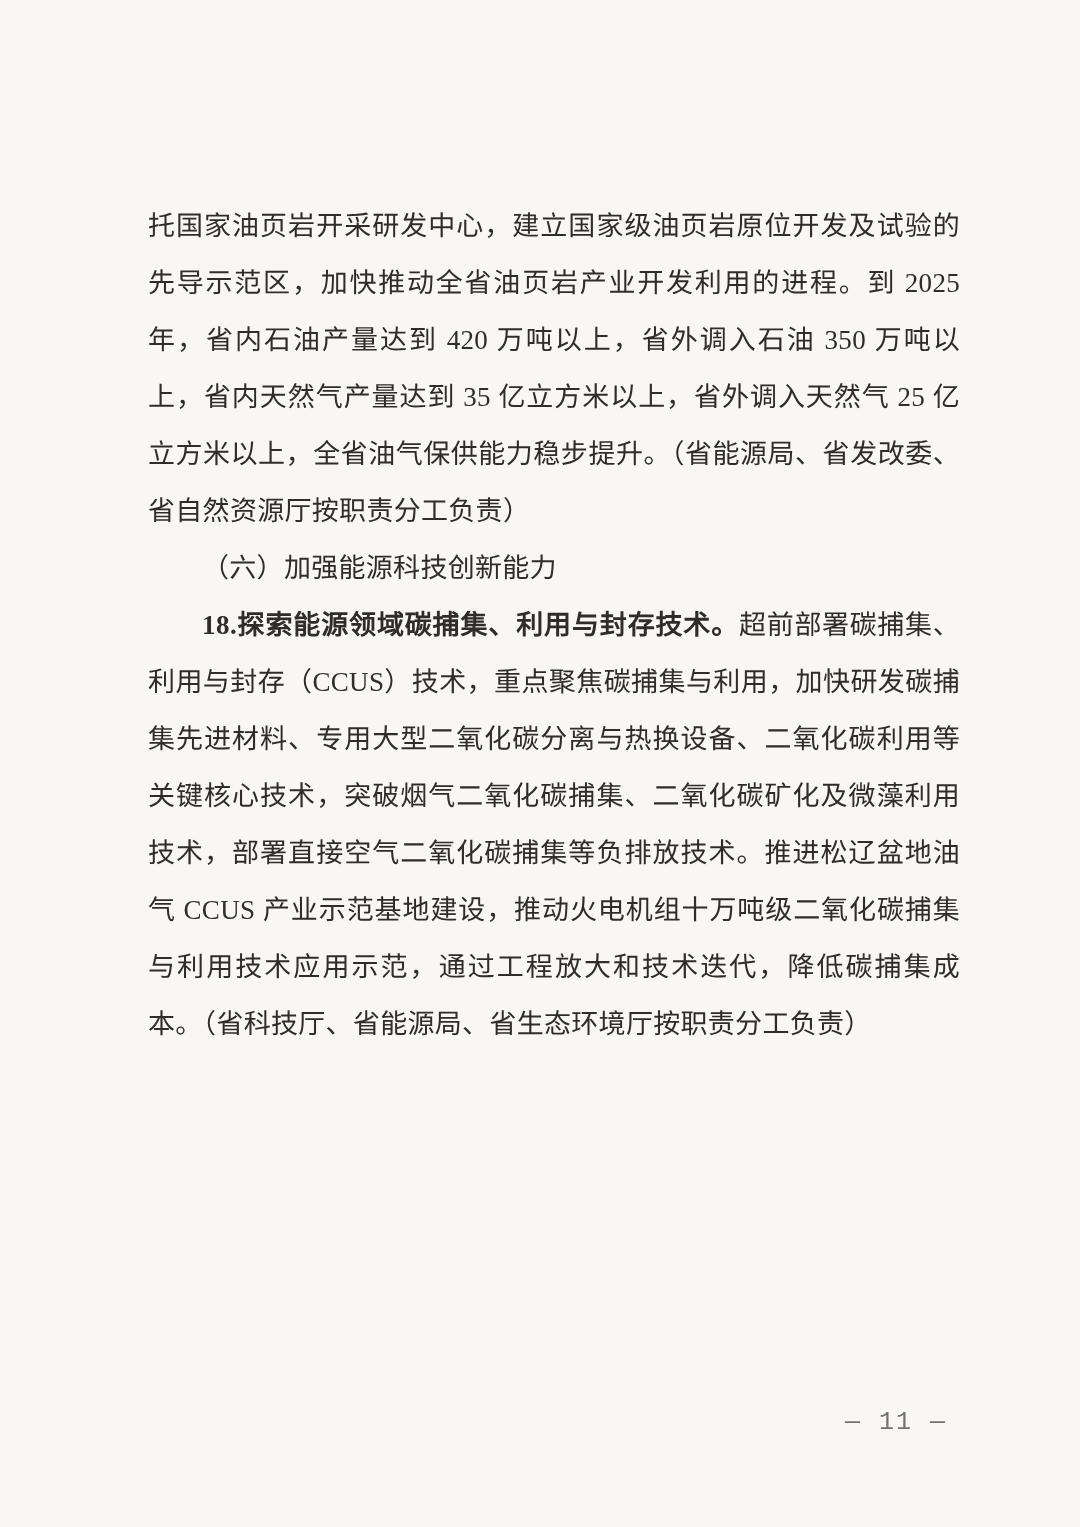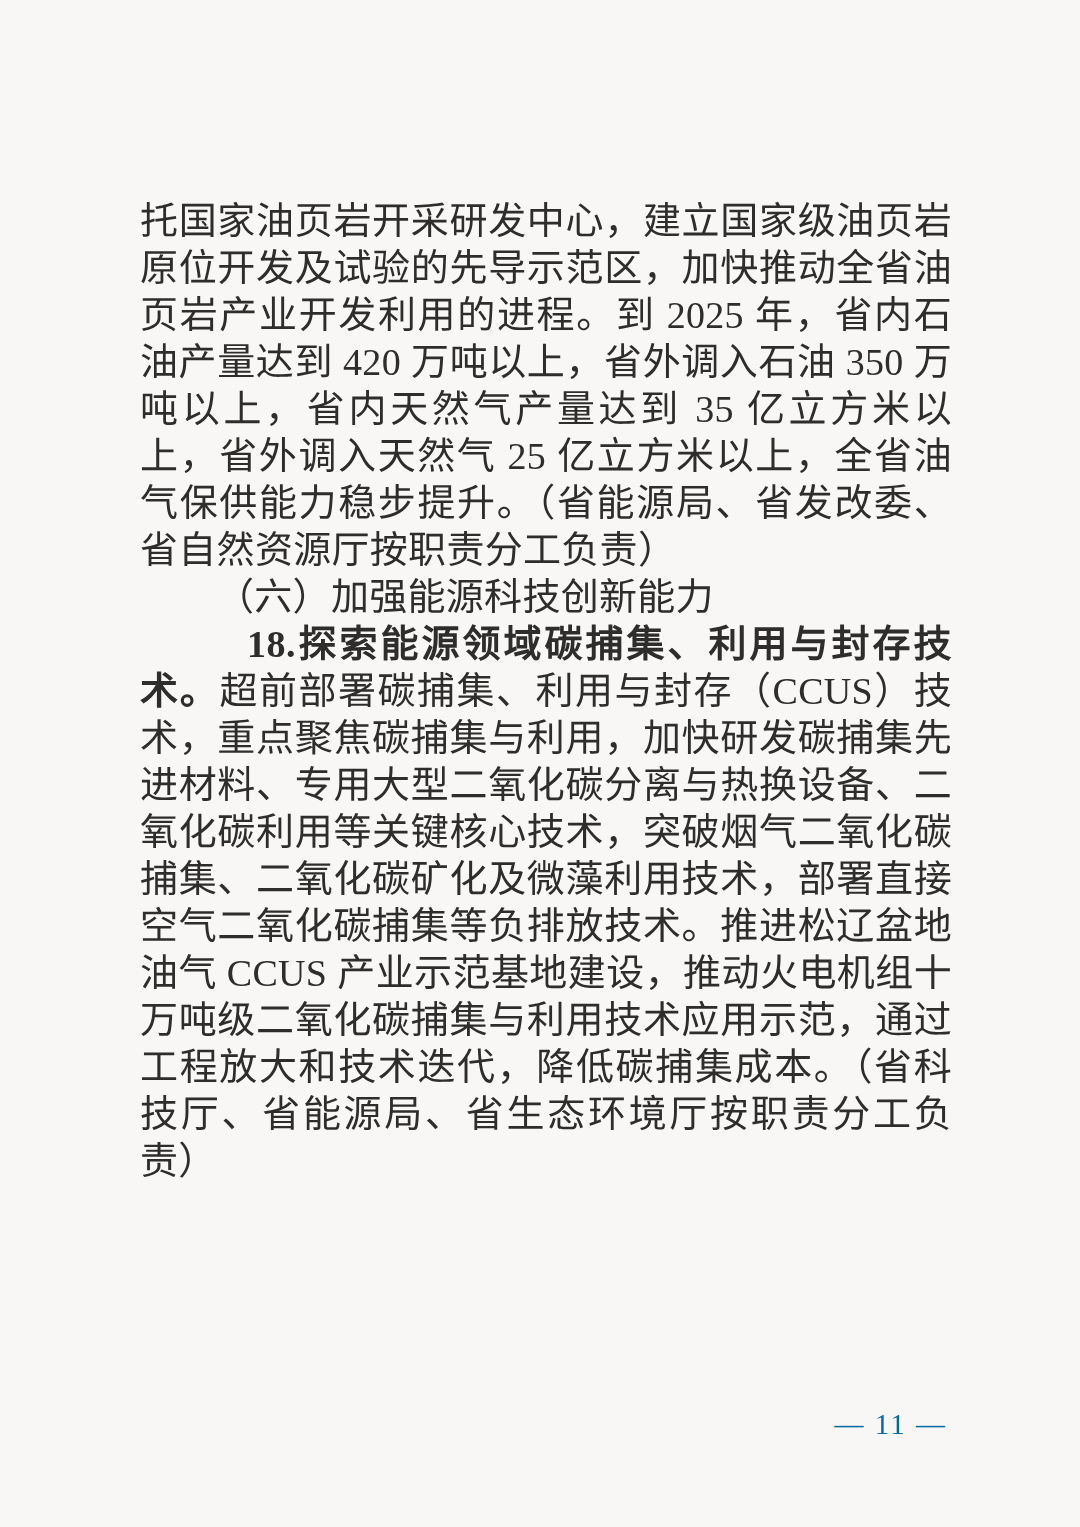--- a/index.html
+++ b/index.html
@@ -12,55 +12,54 @@
     width: 1080px;
     height: 1527px;
     margin: 0 auto;
     background: #f8f7f5;
     overflow: hidden;
     font-family: "Liberation Serif", "DejaVu Serif", serif;
     color: #2e2d2b;
   }
   .content {
     position: absolute;
-    left: 140px;
+    left: 148px;
     top: 198px;
     width: 812px;
-    font-size: 38px;
-    line-height: 47px;
+    font-size: 27px;
+    line-height: 57px;
     text-align: justify;
     text-justify: inter-ideograph;
     letter-spacing: 0.3px;
   }
   .para {
     margin: 0;
     padding: 0;
   }
   .para.indent {
     text-indent: 2em;
   }
   .lead {
     font-weight: 700;
     letter-spacing: 0.5px;
-    margin-left: 31px;
   }
   .section-heading {
     margin: 0;
     padding: 0;
     text-indent: 2em;
     font-weight: 400;
   }
   .page-number {
     position: absolute;
     top: 1408px;
     right: 133px;
-    font-size: 29px;
+    font-size: 25px;
     letter-spacing: 2px;
-    color: #0369a1;
-    font-family: Liberation Serif, serif;
+    color: #737373;
+    font-family: Liberation Mono, monospace;
   }
 </style>
 </head>
 <body>
 
 <div class="page">
 
   <div class="content">
 
     <p class="para">托国家油页岩开采研发中心，建立国家级油页岩原位开发及试验的先导示范区，加快推动全省油页岩产业开发利用的进程。到 2025 年，省内石油产量达到 420 万吨以上，省外调入石油 350 万吨以上，省内天然气产量达到 35 亿立方米以上，省外调入天然气 25 亿立方米以上，全省油气保供能力稳步提升。（省能源局、省发改委、省自然资源厅按职责分工负责）</p>

